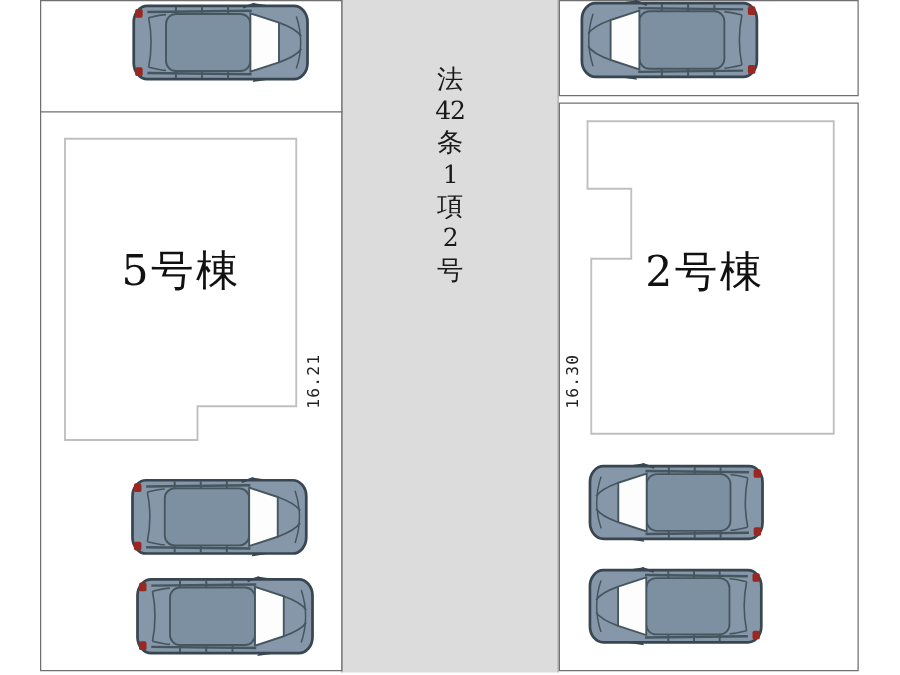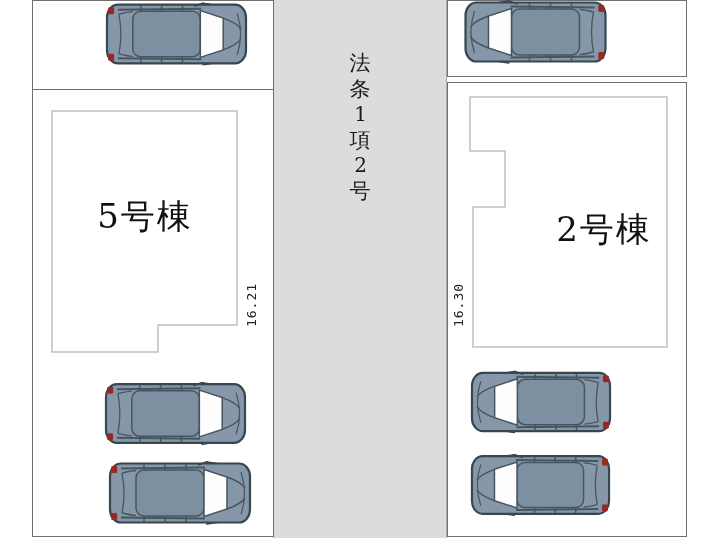--- a/index.html
+++ b/index.html
@@ -27,21 +27,21 @@
   .lot-right-parking{left:447px;top:0;width:240px;height:77px;}
   .lot-right-main{left:447px;top:82px;width:240px;height:455px;}
   .divider-left{position:absolute;left:32px;top:89px;width:242px;height:0;border-top:1px solid #707070;}
   
   .bsvg{position:absolute;left:0;top:0;width:720px;height:540px;pointer-events:none;}
   .blabel{
     position:absolute;color:#111;font-size:34px;letter-spacing:2px;
     transform:translate(-50%,-50%);white-space:nowrap;text-align:right;
   }
   .blabel-left{left:145px;top:217px;}
-  .blabel-right{left:604px;top:218px;margin-top:12px;}
+  .blabel-right{left:564px;top:218px;}
   
   .vdim{
     position:absolute;width:60px;height:14px;line-height:14px;
     font-family:"DejaVu Sans Mono","Liberation Mono",monospace;
     font-size:13px;color:#222;text-align:center;letter-spacing:1px;
     transform:rotate(-90deg);transform-origin:center center;white-space:nowrap;
   }
   .vdim-left{left:222px;top:298px;}
   .vdim-right{left:429px;top:298px;}
   
@@ -107,20 +107,21 @@
   </svg>
 
   <div class="blabel blabel-left">5号棟</div>
   <div class="blabel blabel-right">2号棟</div>
 
   <div class="vdim vdim-left">16.21</div>
   <div class="vdim vdim-right">16.30</div>
 
   <div class="road-label">
     <span class="rchar">法</span>
+    <span class="rnum">42</span>
     <span class="rchar">条</span>
     <span class="rnum">1</span>
     <span class="rchar">項</span>
     <span class="rnum">2</span>
     <span class="rchar">号</span>
   </div>
 
   <div class="car car1">
     <svg viewBox="0 0 144 64">
         <use href="#car-sym"></use>

